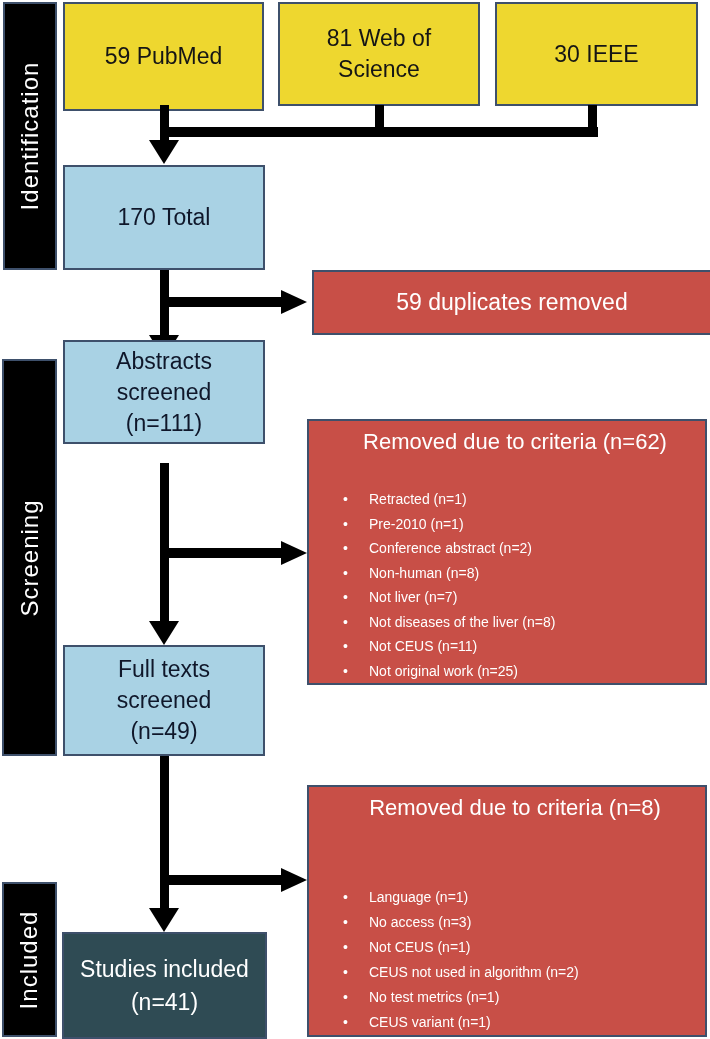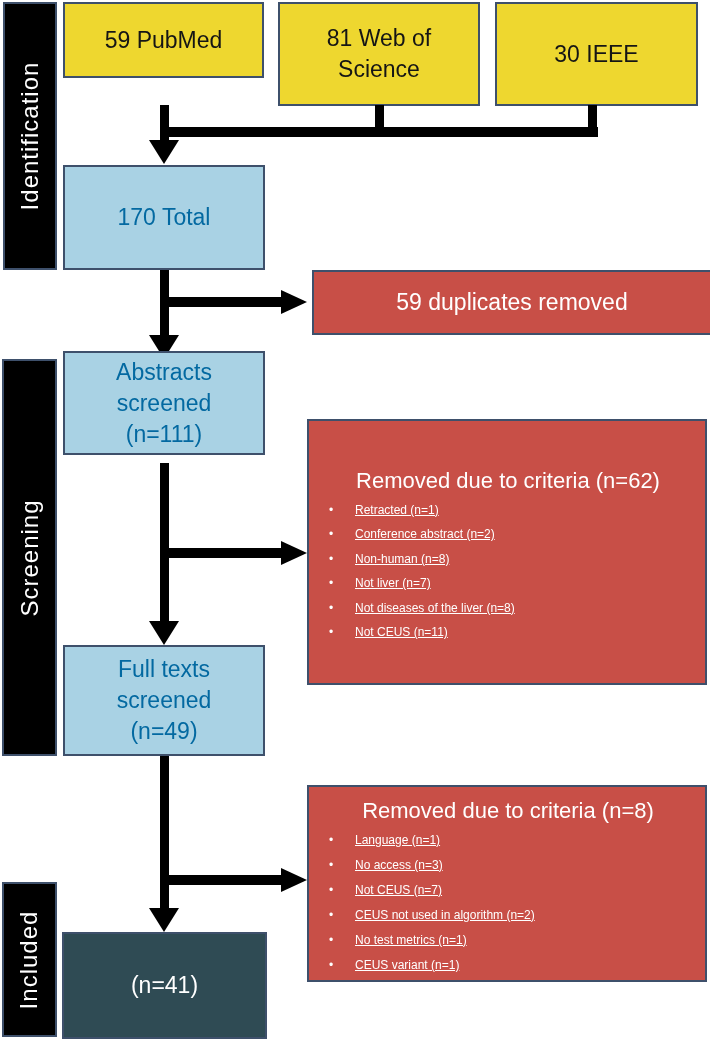--- a/index.html
+++ b/index.html
@@ -6,26 +6,26 @@
   #canvas{
     position:relative;width:710px;height:1039px;background:#ffffff;overflow:hidden;
     font-family:"Liberation Sans", sans-serif;
   }
   .box{
     position:absolute;box-sizing:border-box;border:2px solid #3e506b;
     display:flex;flex-direction:column;align-items:center;justify-content:center;
     text-align:center;
   }
   .yellow{background:#eed72f;color:#151515;font-size:23px;line-height:31px;}
-  .blue{background:#a9d2e4;color:#0369a1;font-size:23px;line-height:31px;}
+  .blue{background:#a9d2e4;color:#0f172a;font-size:23px;line-height:31px;}
   .red{background:#c84f47;color:#ffffff;font-size:23px;}
   .teal{background:#2f4b54;color:#ffffff;font-size:23px;line-height:33px;}
-  .red-list{justify-content:center;align-items:stretch;padding:6px 8px 0 10px;}
+  .red-list{justify-content:space-between;align-items:stretch;padding:6px 8px 0 24px;}
   .red-title{font-size:22px;text-align:center;margin:2px 0 4px 0;white-space:nowrap;}
-  ul.crit{list-style:none;margin:0;padding:0;font-size:12px;text-align:left;text-decoration:underline;}
+  ul.crit{list-style:none;margin:0;padding:0;font-size:14px;text-align:left;}
   ul.crit li{position:relative;padding-left:36px;line-height:24.5px;}
   ul.crit.wide li{line-height:25px;}
   ul.crit li::before{content:"\2022";position:absolute;left:10px;}
   .stage{
     position:absolute;box-sizing:border-box;background:#000000;border:2px solid #3e506b;
     display:flex;align-items:center;justify-content:center;
   }
   .stage-label{
     transform:rotate(-90deg);white-space:nowrap;color:#ffffff;
     font-size:24px;letter-spacing:1px;
@@ -46,21 +46,21 @@
   <div class="stage" style="left:3px;top:2px;width:54px;height:268px">
     <span class="stage-label">Identification</span>
   </div>
   <div class="stage" style="left:2px;top:359px;width:55px;height:397px">
     <span class="stage-label">Screening</span>
   </div>
   <div class="stage" style="left:2px;top:882px;width:55px;height:155px">
     <span class="stage-label">Included</span>
   </div>
 
-  <div class="box yellow" style="left:63px;top:2px;width:201px;height:76px">
+  <div class="box yellow" style="left:63px;top:2px;width:201px;height:109px">
     <div>59 PubMed</div>
   </div>
   <div class="box yellow" style="left:278px;top:2px;width:202px;height:104px">
     <div>81 Web of</div>
     <div>Science</div>
   </div>
   <div class="box yellow" style="left:495px;top:2px;width:203px;height:104px">
     <div>30 IEEE</div>
   </div>
 
@@ -76,63 +76,66 @@
 
   <div class="vline" style="left:160px;top:270px;width:9px;height:66px"></div>
   <div class="arr-down" style="left:149px;top:335px"></div>
   <div class="hline" style="left:164px;top:297px;width:118px;height:10px"></div>
   <div class="arr-right" style="left:281px;top:290px"></div>
 
   <div class="box red" style="left:312px;top:270px;width:400px;height:65px">
     <div>59 duplicates removed</div>
   </div>
 
-  <div class="box blue" style="left:63px;top:351px;width:202px;height:104px">
+  <div class="box blue" style="left:63px;top:340px;width:202px;height:104px">
     <div>Abstracts</div>
     <div>screened</div>
     <div>(n=111)</div>
   </div>
 
   <div class="vline" style="left:160px;top:463px;width:9px;height:159px"></div>
   <div class="arr-down" style="left:149px;top:621px"></div>
   <div class="hline" style="left:164px;top:548px;width:118px;height:10px"></div>
   <div class="arr-right" style="left:281px;top:541px"></div>
 
   <div class="box red red-list" style="left:307px;top:419px;width:400px;height:266px">
     <div class="red-title">Removed due to criteria (n=62)</div>
     <ul class="crit">
       <li>Retracted (n=1)</li>
+      <li>Pre-2010 (n=1)</li>
       <li>Conference abstract (n=2)</li>
       <li>Non-human (n=8)</li>
       <li>Not liver (n=7)</li>
       <li>Not diseases of the liver (n=8)</li>
       <li>Not CEUS (n=11)</li>
+      <li>Not original work (n=25)</li>
     </ul>
   </div>
 
   <div class="box blue" style="left:63px;top:645px;width:202px;height:111px">
     <div>Full texts</div>
     <div>screened</div>
     <div>(n=49)</div>
   </div>
 
   <div class="vline" style="left:160px;top:756px;width:9px;height:153px"></div>
   <div class="arr-down" style="left:149px;top:908px"></div>
   <div class="hline" style="left:164px;top:875px;width:118px;height:10px"></div>
   <div class="arr-right" style="left:281px;top:868px"></div>
 
-  <div class="box red red-list" style="left:307px;top:785px;width:400px;height:197px">
+  <div class="box red red-list" style="left:307px;top:785px;width:400px;height:252px">
     <div class="red-title">Removed due to criteria (n=8)</div>
     <ul class="crit wide">
       <li>Language (n=1)</li>
       <li>No access (n=3)</li>
-      <li>Not CEUS (n=7)</li>
+      <li>Not CEUS (n=1)</li>
       <li>CEUS not used in algorithm (n=2)</li>
       <li>No test metrics (n=1)</li>
       <li>CEUS variant (n=1)</li>
     </ul>
   </div>
 
   <div class="box teal" style="left:62px;top:932px;width:205px;height:107px">
+    <div>Studies included</div>
     <div>(n=41)</div>
   </div>
 
 </div>
 
 </body></html>

